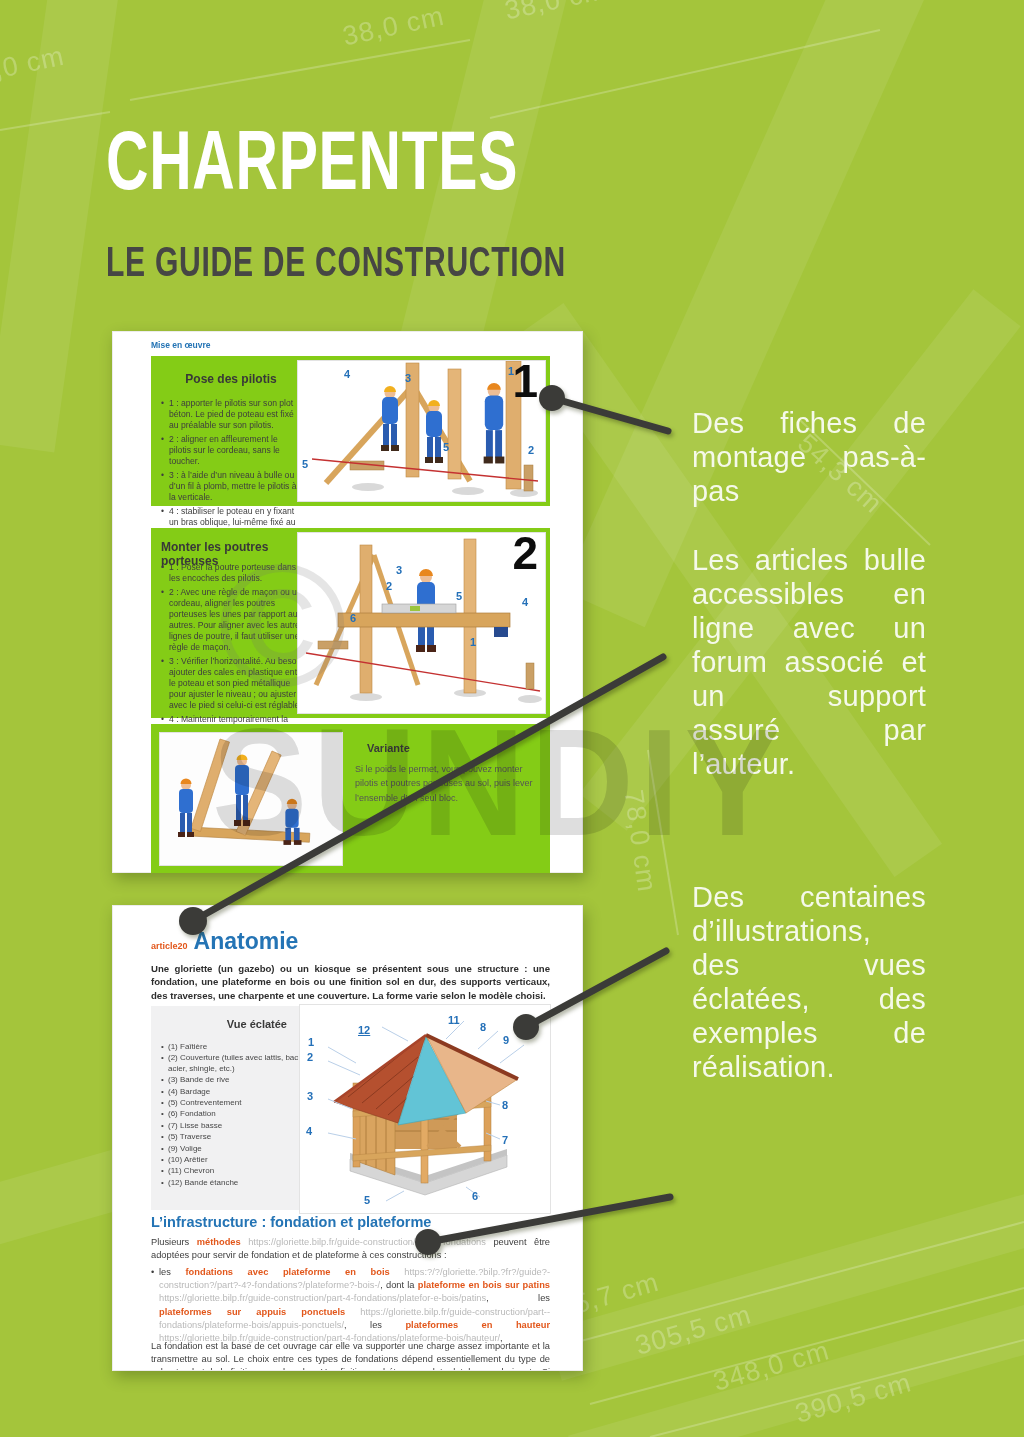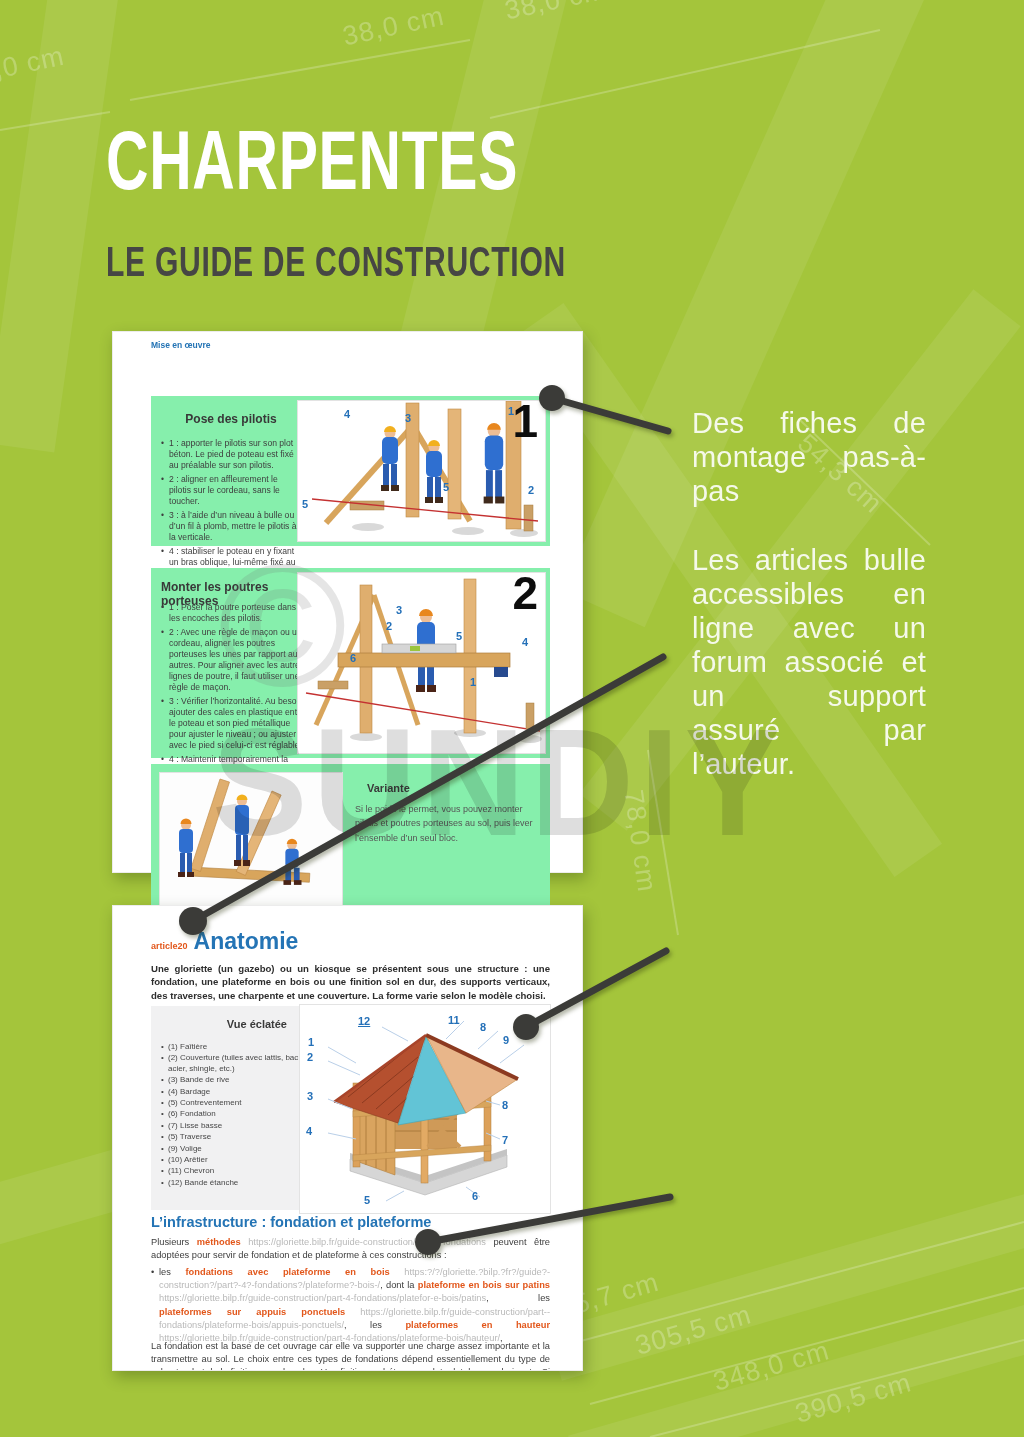--- a/index.html
+++ b/index.html
@@ -17,21 +17,21 @@
        line-height:1;letter-spacing:1px;transform:scaleX(.70);transform-origin:left top;white-space:nowrap;}
   
   .callout{position:absolute;left:692px;width:234px;color:#f5f9ea;font-size:29px;line-height:34px;
        text-align:justify;letter-spacing:.2px;z-index:15;}
   
   .sheet{position:absolute;left:112px;width:471px;background:#fff;border:1px solid #ececec;
        box-shadow:3px 6px 14px rgba(30,45,5,.30);z-index:10;box-sizing:border-box;}
   #sheet1{top:331px;height:542px;}
   #sheet2{top:905px;height:466px;overflow:hidden;padding-left:12px;}
   .s-head{position:absolute;left:38px;top:8px;color:#2474b5;font-size:8.5px;font-weight:bold;}
-  .sec{position:absolute;left:38px;width:399px;background:#86efac;margin-top:40px;}
+  .sec{position:absolute;left:38px;width:399px;background:#84cc16;}
   #sec1{top:24px;height:150px;}
   #sec2{top:196px;height:190px;}
   #sec3{top:392px;height:149px;}
   .sec-title{font-weight:bold;font-size:12px;color:#383838;}
   #sec1 .sec-title{position:absolute;left:10px;top:16px;width:140px;text-align:center;}
   #sec2 .sec-title{position:absolute;left:10px;top:12px;width:148px;}
   .bullets{list-style:none;margin:0;padding:0;font-size:8.6px;color:#3e3e3e;line-height:1.28;}
   .bullets li{padding-left:8px;position:relative;margin-bottom:3px;}
   .bullets li::before{content:"\2022";position:absolute;left:0;top:0;color:#3e3e3e;}
   #sec1 .bullets{position:absolute;left:10px;top:42px;width:140px;}
@@ -342,33 +342,34 @@
       <span class="fl" style="left:7px;top:47px;">2</span>
       <span class="fl" style="left:7px;top:86px;">3</span>
       <span class="fl" style="left:6px;top:121px;">4</span>
       <span class="fl" style="left:64px;top:190px;">5</span>
       <span class="fl" style="left:172px;top:186px;">6</span>
       <span class="fl" style="left:202px;top:130px;">7</span>
       <span class="fl" style="left:202px;top:95px;">8</span>
       <span class="fl" style="left:203px;top:30px;">9</span>
       <span class="fl" style="left:180px;top:17px;">8</span>
       <span class="fl" style="left:148px;top:10px;">11</span>
-      <span class="fl" style="left:58px;top:11px;text-decoration:underline;">12</span>
+      <span class="fl" style="left:58px;top:20px;text-decoration:underline;">12</span>
     </div>
 
     <div class="infra-h">L’infrastructure : fondation et plateforme</div>
     <div class="rich" id="infra-intro"><span class="txt">Plusieurs </span><span class="link">méthodes</span><span class="url"> https://gloriette.bilp.fr/guide-construction/part-4-fondations </span><span class="txt">peuvent être adoptées pour servir de fondation et de plateforme à ces constructions :</span></div>
     <ul class="rbullets rich">
         <li><span class="txt">les </span><span class="link">fondations avec plateforme en bois</span><span class="url"> https:?/?/gloriette.?bilp.?fr?/guide?-construction?/part?-4?-fondations?/plateforme?-bois-/</span><span class="txt">, dont la </span><span class="link">plateforme en bois sur patins</span><span class="url"> https://gloriette.bilp.fr/guide-construction/part-4-fondations/platefor-e-bois/patins</span><span class="txt">, les </span><span class="link">plateformes sur appuis ponctuels</span><span class="url"> https://gloriette.bilp.fr/guide-construction/part--fondations/plateforme-bois/appuis-ponctuels/</span><span class="txt">, les </span><span class="link">plateformes en hauteur</span><span class="url"> https://gloriette.bilp.fr/guide-construction/part-4-fondations/plateforme-bois/hauteur/</span><span class="txt">,</span></li>
       </ul>
     <div class="rich" id="infra-outro"><span class="txt">La fondation est la base de cet ouvrage car elle va supporter une charge assez importante et la transmettre au sol. Le choix entre ces types de fondations dépend essentiellement du type de sol naturel et de la finition au sol voulue. Une finition en béton, carrelet, platelage en bois, etc. Si la charge de la structure n’est pas trop importante, vous pouvez utiliser une </span></div>
   </div>
 
   <div class="callout" style="top:366px;margin-top:40px;">Des fiches de montage pas-à-pas</div>
   <div class="callout" style="top:543px;">Les articles bulle accessibles en ligne avec un forum associé et un support assuré par l’auteur.</div>
+  <div class="callout" style="top:880px;">Des centaines d’illustrations, des vues éclatées, des exemples de réalisation.</div>
 
   <svg id="connectors" width="1024" height="1437">
     <g stroke="#3b3b38" stroke-width="7" stroke-linecap="round" fill="#3b3b38">
       <line x1="552" y1="398" x2="668" y2="431"></line>
         <circle cx="552" cy="398" r="13" stroke="none"></circle>
       <line x1="193" y1="921" x2="663" y2="657"></line>
         <circle cx="193" cy="921" r="14" stroke="none"></circle>
       <line x1="526" y1="1027" x2="666" y2="951"></line>
         <circle cx="526" cy="1027" r="13" stroke="none"></circle>
       <line x1="428" y1="1242" x2="670" y2="1197"></line>

